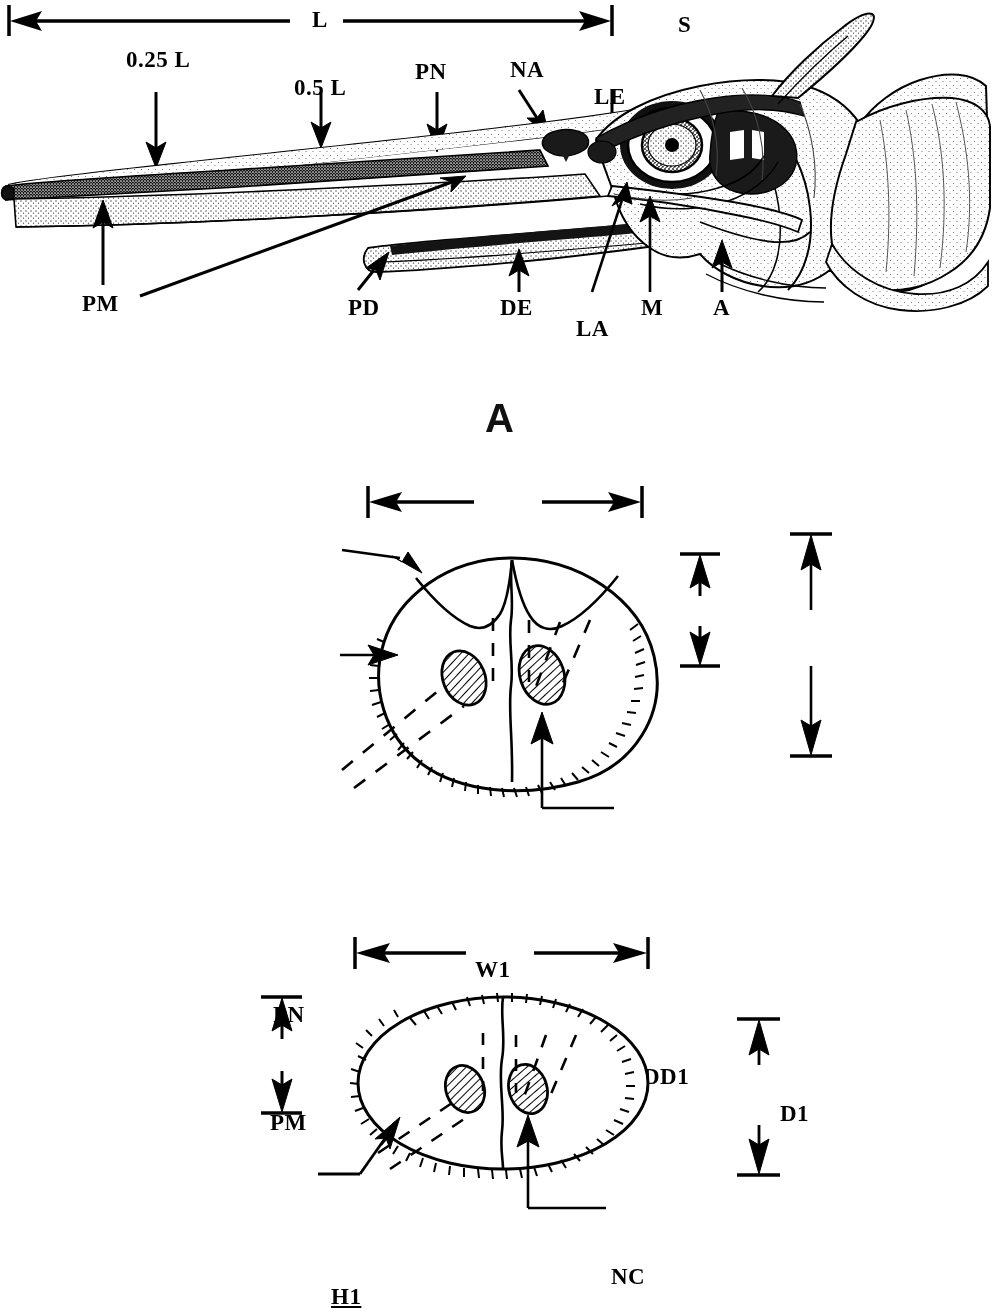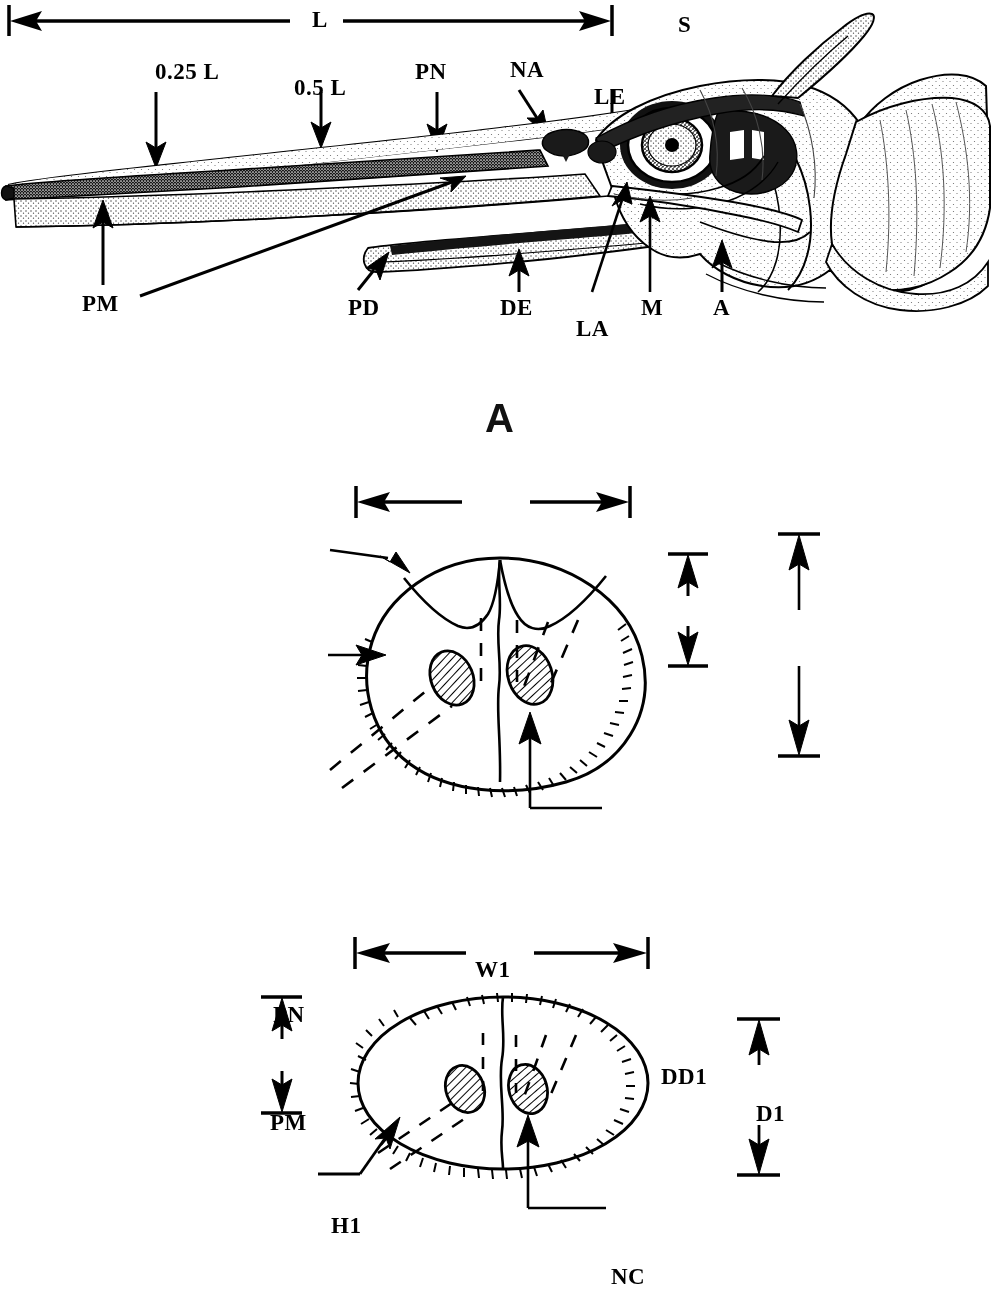--- a/index.html
+++ b/index.html
@@ -220,38 +220,38 @@
         <line x1="650" y1="292" x2="650" y2="216" stroke-width="2.6"></line>
         <path d="M650,196 L640,222 L650,216 L660,222 Z"></path>
 
         <line x1="722" y1="292" x2="722" y2="262" stroke-width="3"></line>
         <path d="M722,240 L712,268 L722,262 L732,268 Z"></path>
       </g>
     </svg>
 
     <div class="lbl" style="left:312px;top:8px;">L</div>
 
-    <div class="lbl" style="left:126px;top:60px;margin-left:29px;">0.25 L</div>
+    <div class="lbl" style="left:126px;top:48px;">0.25 L</div>
     <div class="lbl" style="left:294px;top:76px;">0.5 L</div>
     <div class="lbl" style="left:415px;top:60px;">PN</div>
     <div class="lbl" style="left:510px;top:58px;text-align:center;">NA</div>
     <div class="lbl" style="left:594px;top:45px;margin-top:40px;">LE</div>
     <div class="lbl" style="left:678px;top:13px;">S</div>
 
     <div class="lbl" style="left:82px;top:292px;">PM</div>
     <div class="lbl" style="left:348px;top:296px;">PD</div>
     <div class="lbl" style="left:500px;top:296px;">DE</div>
     <div class="lbl" style="left:576px;top:296px;margin-top:21px;">LA</div>
     <div class="lbl" style="left:641px;top:296px;">M</div>
     <div class="lbl" style="left:713px;top:296px;">A</div>
 
     <div class="panel-letter" style="left:485px;top:398px;">A</div>
   </div>
 
-  <div class="panel" style="left:0;top:470px;width:916px;height:450px;">
+  <div class="panel" style="left:0;top:470px;width:916px;height:450px;padding-left:12px;">
     <svg width="1000" height="450" viewBox="0 0 1000 450">
       <defs>
         <pattern id="hatchB" width="6" height="6" patternUnits="userSpaceOnUse" patternTransform="rotate(65)">
           <rect width="6" height="6" fill="#ffffff"></rect>
           <line x1="0" y1="0" x2="0" y2="6" stroke="#000" stroke-width="2"></line>
         </pattern>
       </defs>
 
       <g stroke="#000">
         <line x1="356" y1="16" x2="356" y2="48" stroke-width="3.5"></line>
@@ -340,28 +340,28 @@
       </g>
 
       <g stroke="#000" fill="#000">
         <line x1="602" y1="338" x2="530" y2="338" stroke-width="2.6"></line>
         <line x1="530" y1="338" x2="530" y2="268" stroke-width="2.6"></line>
         <path d="M530,242 L519,274 L530,268 L541,274 Z"></path>
       </g>
     </svg>
 
     <div class="lbl" style="left:475px;top:488px;">W1</div>
-    <div class="lbl" style="left:661px;top:595px;">DD1</div>
-    <div class="lbl" style="left:756px;top:632px;">D1</div>
+    <div class="lbl" style="left:643px;top:595px;">DD1</div>
+    <div class="lbl" style="left:780px;top:632px;">D1</div>
 
     <div class="lbl" style="left:273px;top:533px;">PN</div>
     <div class="lbl" style="left:270px;top:641px;">PM</div>
     <div class="lbl" style="left:466px;top:608px;">IC1</div>
     <div class="lbl" style="left:562px;top:608px;">N1</div>
-    <div class="lbl" style="left:331px;top:744px;">H1</div>
+    <div class="lbl" style="left:331px;top:815px;text-decoration:underline;">H1</div>
     <div class="lbl" style="left:611px;top:795px;font-family:Liberation Serif, serif;">NC</div>
 
   </div>
 
   <div class="panel" style="left:0;top:925px;width:1000px;height:387px;">
     <svg width="1000" height="387" viewBox="0 0 1000 387">
       <defs>
         <pattern id="hatchC" width="6" height="6" patternUnits="userSpaceOnUse" patternTransform="rotate(65)">
           <rect width="6" height="6" fill="#ffffff"></rect>
           <line x1="0" y1="0" x2="0" y2="6" stroke="#000" stroke-width="2"></line>

